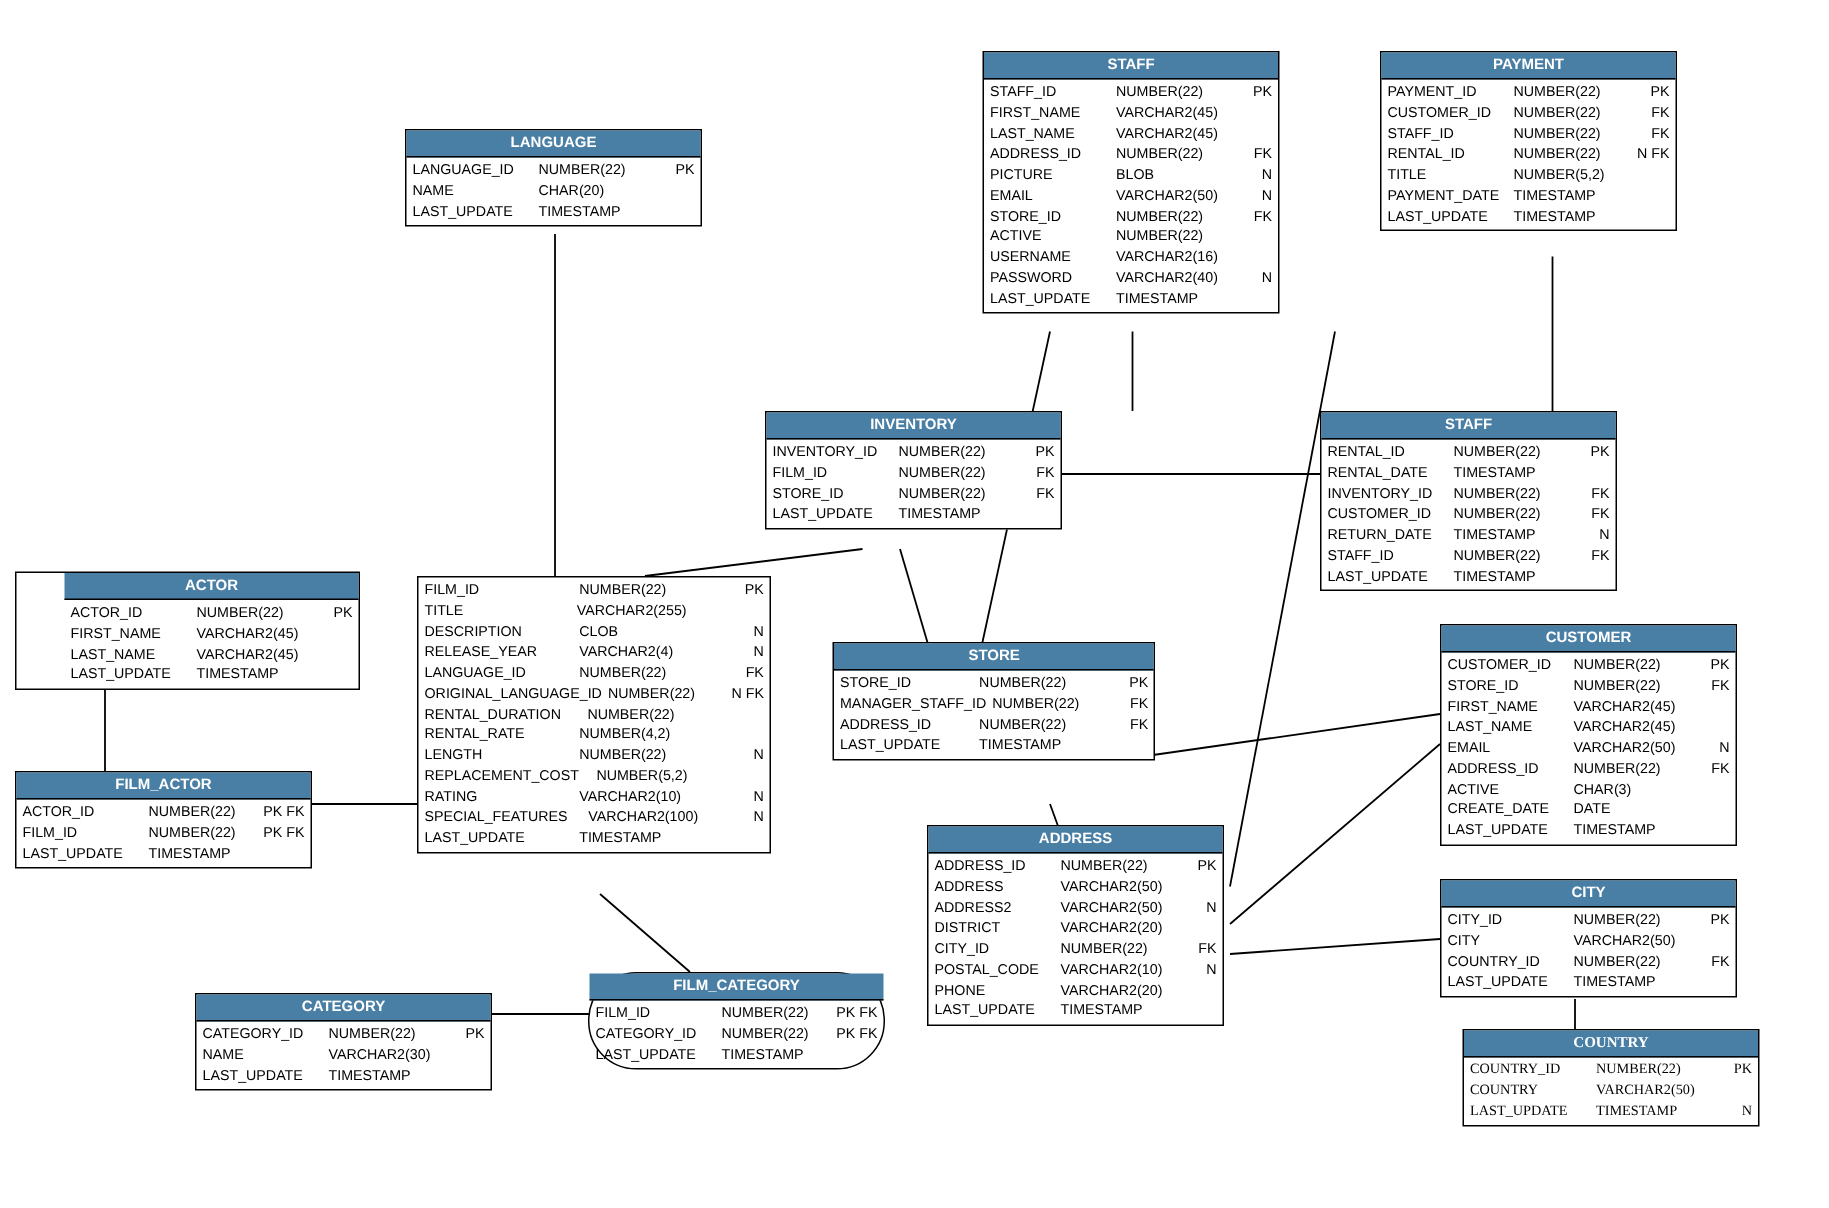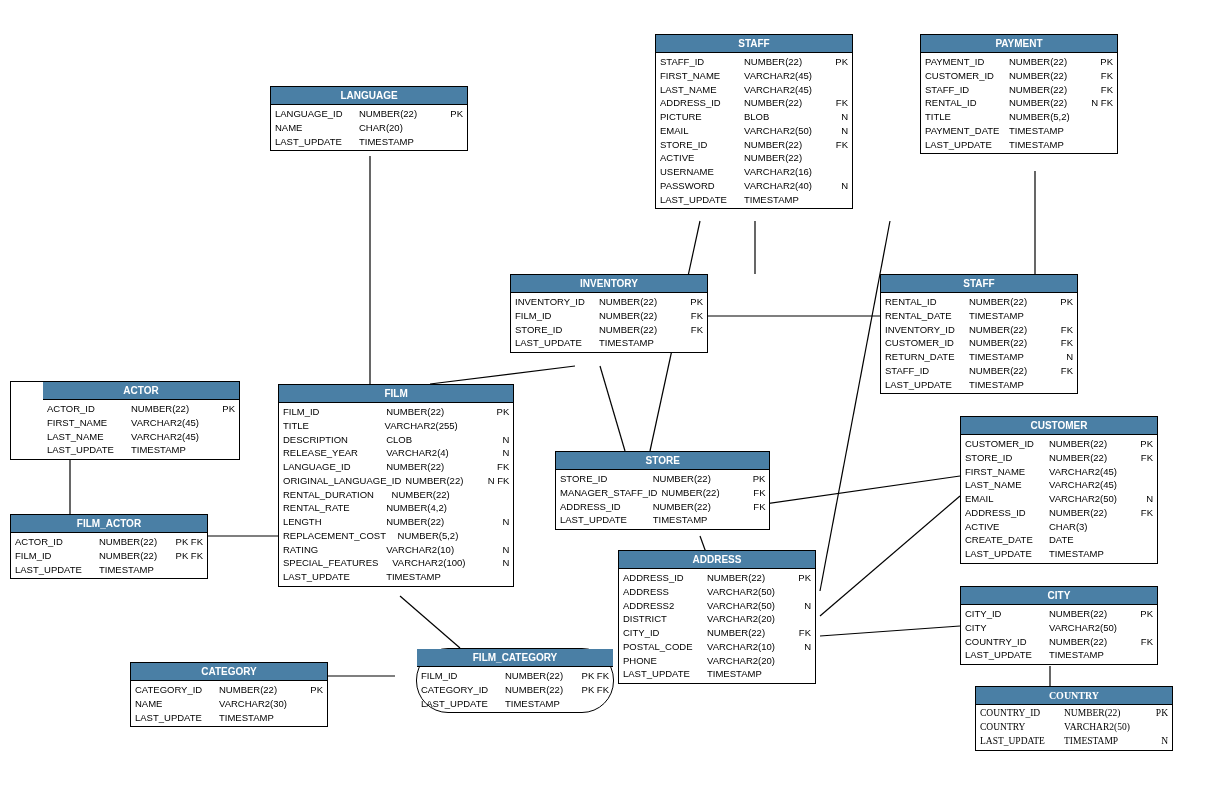--- a/index.html
+++ b/index.html
@@ -363,21 +363,20 @@
           <span class="fkey"></span>
         </div>
         <div class="field-row">
           <span class="fname">LAST_UPDATE</span>
           <span class="ftype">TIMESTAMP</span>
           <span class="fkey"></span>
         </div>
       </div>
     </div>
     <div class="er-table" style="left: 278px; top: 358px;">
-      <div class="table-header">FILM</div>
       <div class="table-body">
         <div class="field-row">
           <span class="fname">FILM_ID</span>
           <span class="ftype">NUMBER(22)</span>
           <span class="fkey">PK</span>
         </div>
         <div class="field-row">
           <span class="fname">TITLE</span>
           <span class="ftype">VARCHAR2(255)</span>
           <span class="fkey"></span>
@@ -432,21 +431,21 @@
           <span class="ftype">VARCHAR2(100)</span>
           <span class="fkey">N</span>
         </div>
         <div class="field-row">
           <span class="fname">LAST_UPDATE</span>
           <span class="ftype">TIMESTAMP</span>
           <span class="fkey"></span>
         </div>
       </div>
     </div>
-    <div class="er-table" style="left: 555px; top: 425px;">
+    <div class="er-table" style="left: 555px; top: 402px;">
       <div class="table-header">STORE</div>
       <div class="table-body">
         <div class="field-row">
           <span class="fname">STORE_ID</span>
           <span class="ftype">NUMBER(22)</span>
           <span class="fkey">PK</span>
         </div>
         <div class="field-row">
           <span class="fname">MANAGER_STAFF_ID</span>
           <span class="ftype">NUMBER(22)</span>
@@ -542,21 +541,21 @@
           <span class="ftype">VARCHAR2(30)</span>
           <span class="fkey"></span>
         </div>
         <div class="field-row">
           <span class="fname">LAST_UPDATE</span>
           <span class="ftype">TIMESTAMP</span>
           <span class="fkey"></span>
         </div>
       </div>
     </div>
-    <div class="er-table" style="left: 416px; top: 622px; border-radius: 32px;">
+    <div class="er-table" style="left: 392px; top: 622px; border-radius: 32px;">
       <div class="table-header">FILM_CATEGORY</div>
       <div class="table-body">
         <div class="field-row">
           <span class="fname">FILM_ID</span>
           <span class="ftype">NUMBER(22)</span>
           <span class="fkey">PK FK</span>
         </div>
         <div class="field-row">
           <span class="fname">CATEGORY_ID</span>
           <span class="ftype">NUMBER(22)</span>

